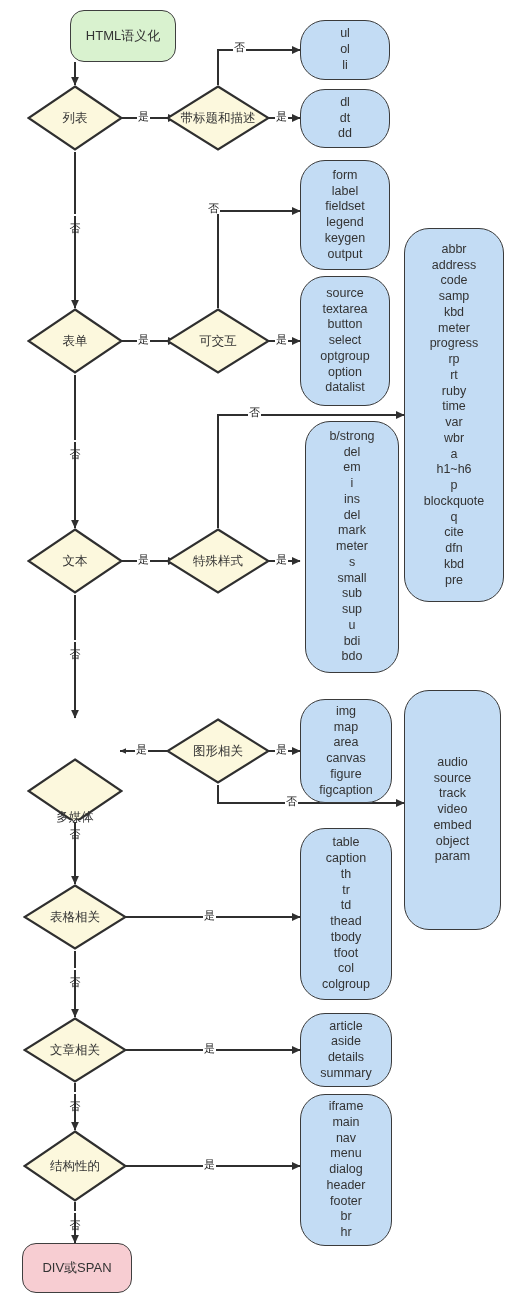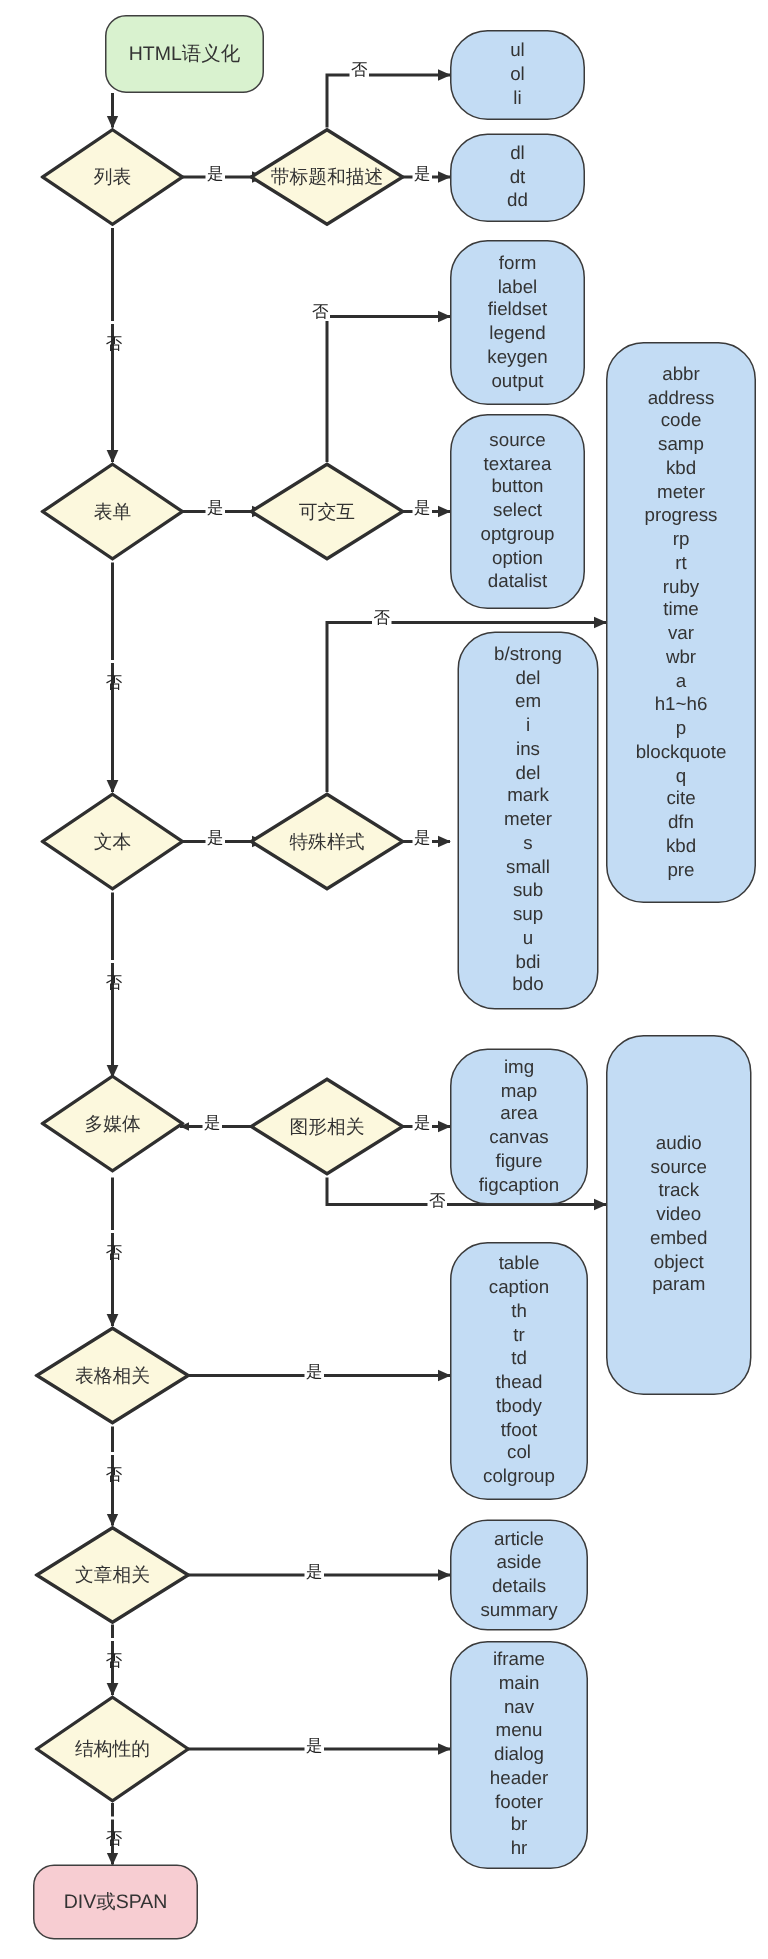--- a/index.html
+++ b/index.html
@@ -203,21 +203,21 @@
     <div class="dlabel">文本</div>
   </div>
 
   <div class="node decision" style="left:166px; top:528px; width:104px; height:66px;">
     <svg class="dia" viewBox="0 0 104 66" preserveAspectRatio="none">
       <polygon points="52,1.5 102.5,33 52,64.5 1.5,33" fill="#fcf8dd" stroke="#2f2f2f" stroke-width="2.2"></polygon>
     </svg>
     <div class="dlabel">特殊样式</div>
   </div>
 
-  <div class="node decision" style="left:27px; top:716px; width:96px; height:66px;">
+  <div class="node decision" style="left:27px; top:758px; width:96px; height:66px;align-items:flex-end;">
     <svg class="dia" viewBox="0 0 96 66" preserveAspectRatio="none">
       <polygon points="48,1.5 94.5,33 48,64.5 1.5,33" fill="#fcf8dd" stroke="#2f2f2f" stroke-width="2.2"></polygon>
     </svg>
     <div class="dlabel">多媒体</div>
   </div>
 
   <div class="node decision" style="left:166px; top:718px; width:104px; height:66px;">
     <svg class="dia" viewBox="0 0 104 66" preserveAspectRatio="none">
       <polygon points="52,1.5 102.5,33 52,64.5 1.5,33" fill="#fcf8dd" stroke="#2f2f2f" stroke-width="2.2"></polygon>
     </svg>

